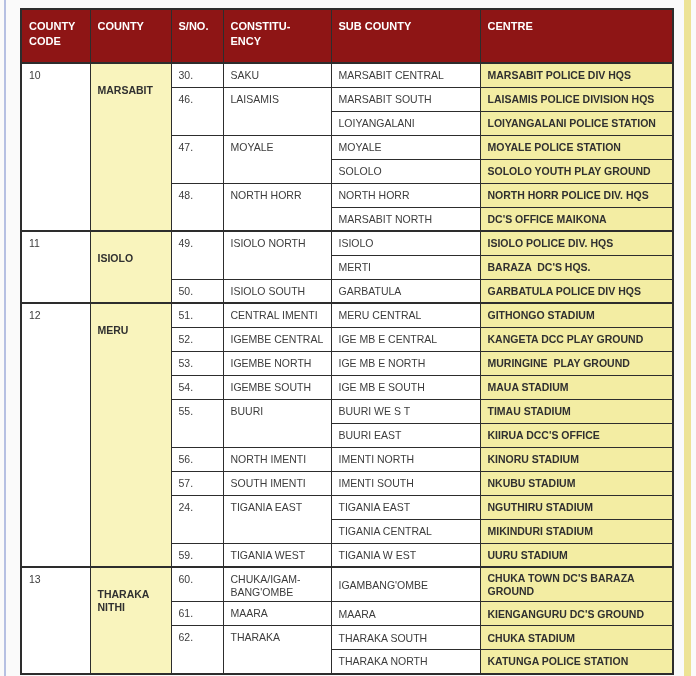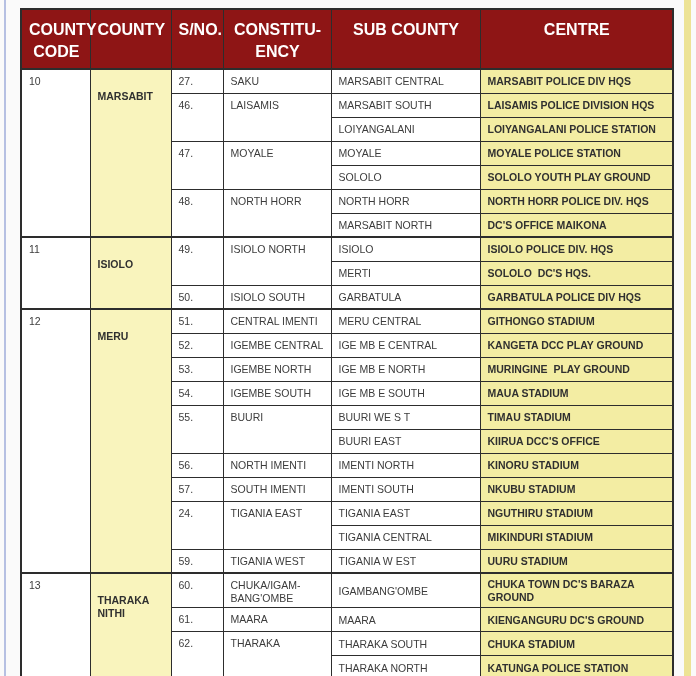--- a/index.html
+++ b/index.html
@@ -37,22 +37,22 @@
     table-layout: fixed;
   }
   table.centres th, table.centres td {
     border: 1px solid var(--border);
   }
   table.centres { border: 2px solid var(--border); }
   thead th {
     background: var(--header_bg);
     color: var(--header_text);
     font-weight: bold;
-    font-size: 16px;
-    text-align: center;
+    font-size: 11px;
+    text-align: left;
     vertical-align: top;
     padding: 9px 6px 6px 7px;
     height: 54px;
     white-space: pre-line;
     line-height: 1.35;
     border-bottom: 2px solid var(--border);
   }
   tbody tr { height: 24px; }
   tbody td {
     font-size: 10.5px;
@@ -103,21 +103,21 @@
       <th>CONSTITU-
 ENCY</th>
       <th>SUB COUNTY</th>
       <th>CENTRE</th>
     </tr>
   </thead>
   <tbody>
       <tr class="county-start">
         <td class="code" rowspan="7">10</td>
         <td class="county" rowspan="7">MARSABIT</td>
-        <td class="sno">27.</td>
+        <td class="sno">30.</td>
         <td class="cons">SAKU</td>
         <td class="sub">MARSABIT CENTRAL</td>
         <td class="centre">MARSABIT POLICE DIV HQS</td>
       </tr>
       <tr>
         <td class="sno" rowspan="2">46.</td>
         <td class="cons" rowspan="2">LAISAMIS</td>
         <td class="sub">MARSABIT SOUTH</td>
         <td class="centre">LAISAMIS POLICE DIVISION HQS</td>
       </tr>
@@ -148,21 +148,21 @@
       <tr class="county-start">
         <td class="code" rowspan="3">11</td>
         <td class="county" rowspan="3">ISIOLO</td>
         <td class="sno" rowspan="2">49.</td>
         <td class="cons" rowspan="2">ISIOLO NORTH</td>
         <td class="sub">ISIOLO</td>
         <td class="centre">ISIOLO POLICE DIV. HQS</td>
       </tr>
       <tr>
         <td class="sub">MERTI</td>
-        <td class="centre">SOLOLO  DC'S HQS.</td>
+        <td class="centre">BARAZA  DC'S HQS.</td>
       </tr>
       <tr>
         <td class="sno">50.</td>
         <td class="cons">ISIOLO SOUTH</td>
         <td class="sub">GARBATULA</td>
         <td class="centre">GARBATULA POLICE DIV HQS</td>
       </tr>
       <tr class="county-start">
         <td class="code" rowspan="11">12</td>
         <td class="county" rowspan="11">MERU</td>

